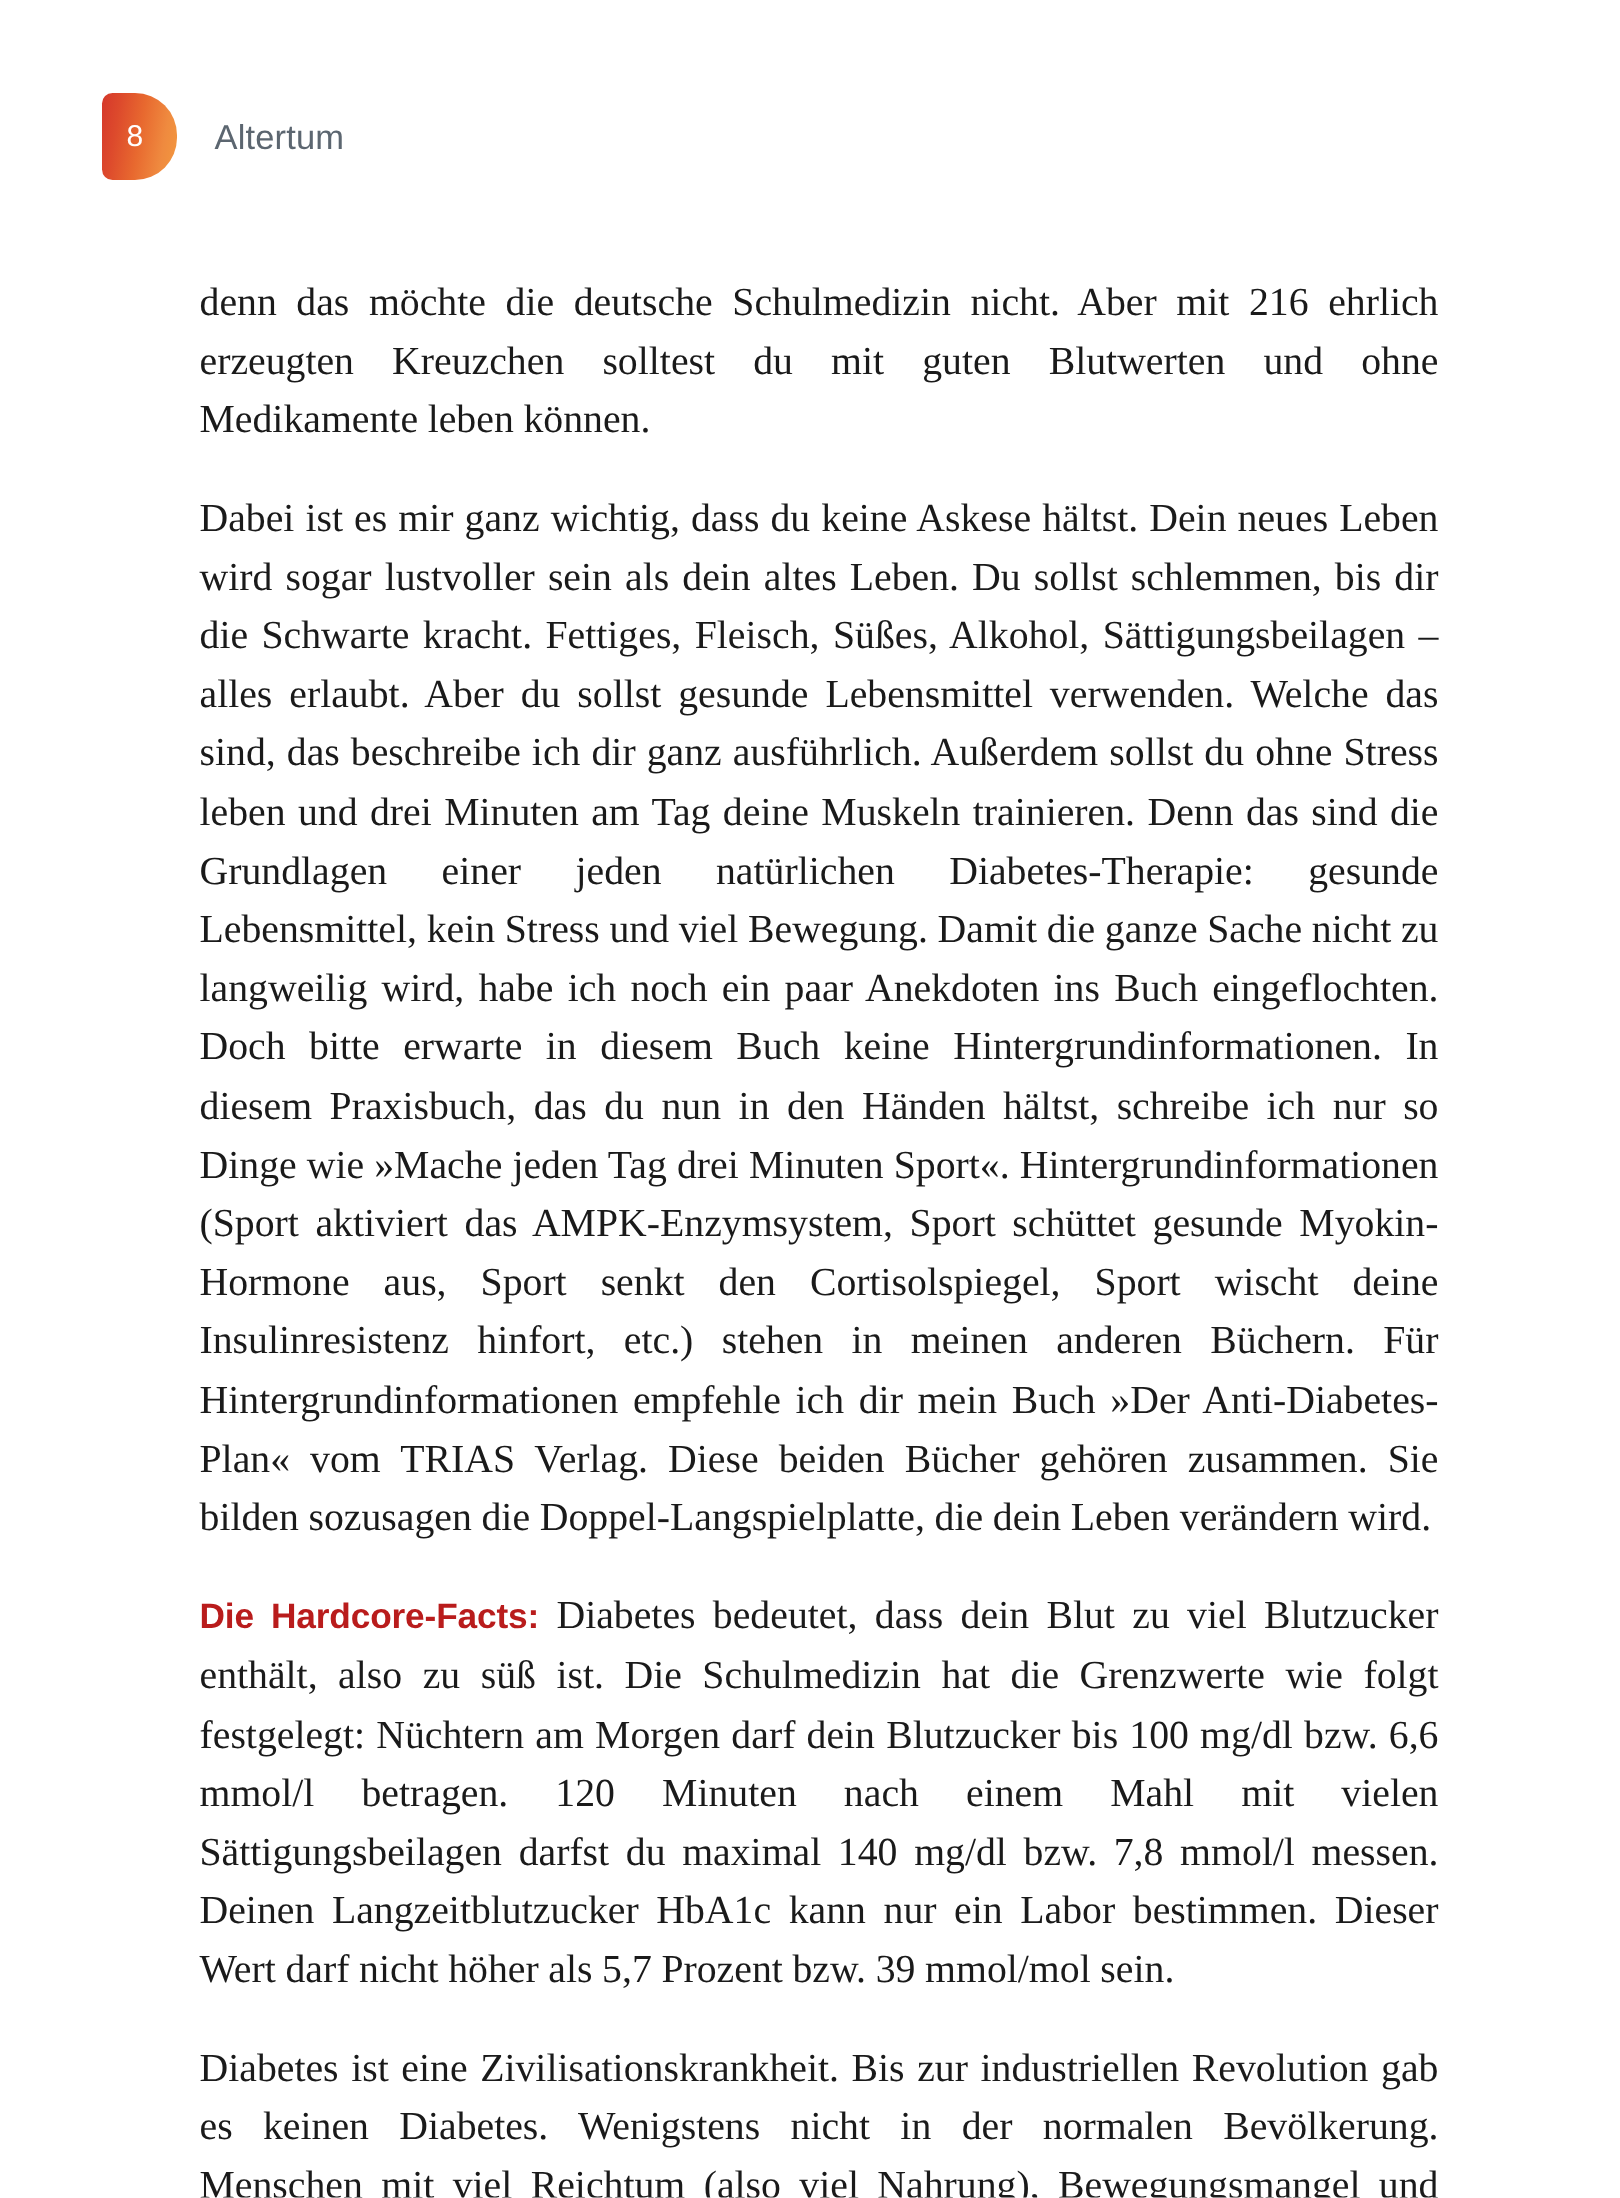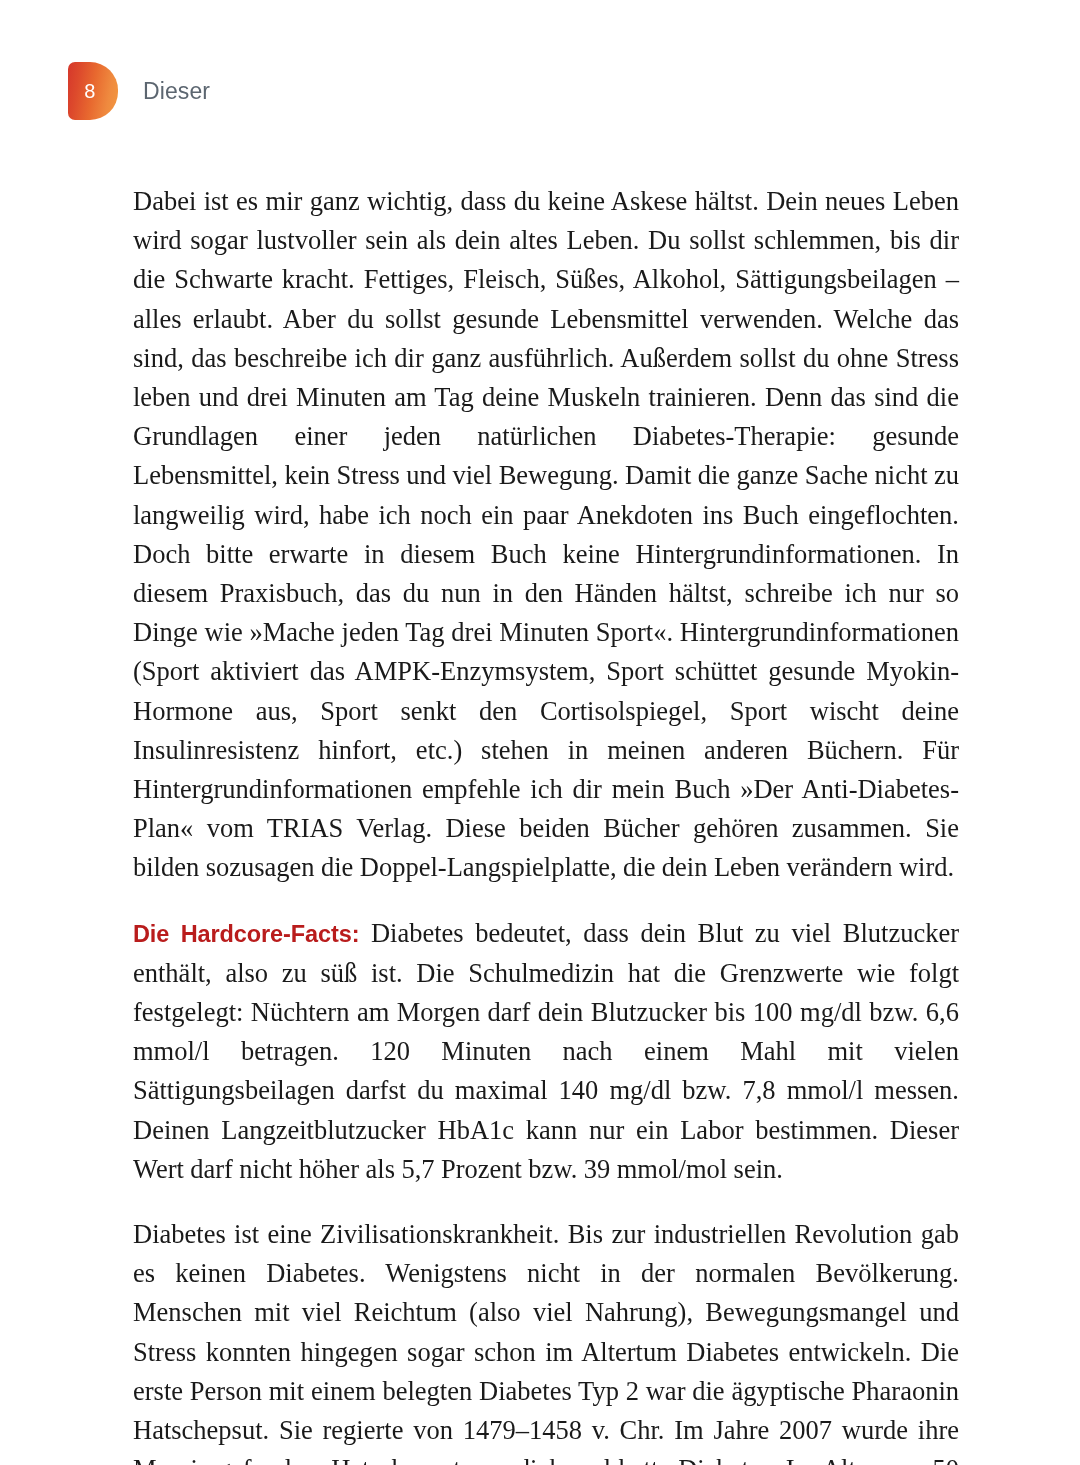--- a/index.html
+++ b/index.html
@@ -82,25 +82,26 @@
     letter-spacing: -0.1px;
   }
 </style>
 </head>
 <body>
 
 <div class="running-head">
   <div class="page-badge">
     <span class="num">8</span>
   </div>
-  <span class="chapter">Dieser</span>
+  <span class="chapter">Altertum</span>
 </div>
 
 <div class="text-column">
 
+  <p class="body-par">denn das möchte die deutsche Schulmedizin nicht. Aber mit 216 ehrlich erzeugten Kreuzchen solltest du mit guten Blutwerten und ohne Medikamente leben können.</p>
 
   <p class="body-par">Dabei ist es mir ganz wichtig, dass du keine Askese hältst. Dein neues Leben wird sogar lustvoller sein als dein altes Leben. Du sollst schlemmen, bis dir die Schwarte kracht. Fettiges, Fleisch, Süßes, Alkohol, Sättigungsbeilagen – alles erlaubt. Aber du sollst gesunde Lebensmittel verwenden. Welche das sind, das beschreibe ich dir ganz ausführlich. Außerdem sollst du ohne Stress leben und drei Minuten am Tag deine Muskeln trainieren. Denn das sind die Grundlagen einer jeden natürlichen Diabetes-Therapie: gesunde Lebensmittel, kein Stress und viel Bewegung. Damit die ganze Sache nicht zu langweilig wird, habe ich noch ein paar Anekdoten ins Buch eingeflochten. Doch bitte erwarte in diesem Buch keine Hintergrundinformationen. In diesem Praxisbuch, das du nun in den Händen hältst, schreibe ich nur so Dinge wie »Mache jeden Tag drei Minuten Sport«. Hintergrundinformationen (Sport aktiviert das AMPK-Enzymsystem, Sport schüttet gesunde Myokin-Hormone aus, Sport senkt den Cortisolspiegel, Sport wischt deine Insulinresistenz hinfort, etc.) stehen in meinen anderen Büchern. Für Hintergrundinformationen empfehle ich dir mein Buch »Der Anti-Diabetes-Plan« vom TRIAS Verlag. Diese beiden Bücher gehören zusammen. Sie bilden sozusagen die Doppel-Langspielplatte, die dein Leben verändern wird.</p>
 
   <p class="body-par"><span class="lead-in">Die Hardcore-Facts:</span><span> Diabetes bedeutet, dass dein Blut zu viel Blutzucker enthält, also zu süß ist. Die Schulmedizin hat die Grenzwerte wie folgt festgelegt: Nüchtern am Morgen darf dein Blutzucker bis 100 mg/dl bzw. 6,6 mmol/l betragen. 120 Minuten nach einem Mahl mit vielen Sättigungsbeilagen darfst du maximal 140 mg/dl bzw. 7,8 mmol/l messen. Deinen Langzeitblutzucker HbA1c kann nur ein Labor bestimmen. Dieser Wert darf nicht höher als 5,7 Prozent bzw. 39 mmol/mol sein.</span></p>
 
   <p class="body-par">Diabetes ist eine Zivilisationskrankheit. Bis zur industriellen Revolution gab es keinen Diabetes. Wenigstens nicht in der normalen Bevölkerung. Menschen mit viel Reichtum (also viel Nahrung), Bewegungsmangel und Stress konnten hingegen sogar schon im Altertum Diabetes entwickeln. Die erste Person mit einem belegten Diabetes Typ 2 war die ägyptische Pharaonin Hatschepsut. Sie regierte von 1479–1458 v. Chr. Im Jahre 2007 wurde ihre Mumie gefunden. Hatschepsut war dick und hatte Diabetes. Im Alter von 50 Jahren war sie an Krebs gestorben. Diabetiker leiden häufiger an Krebs als die stoffwechselgesunde Bevölkerung.</p>
 
 </div>
 
 </body></html>

